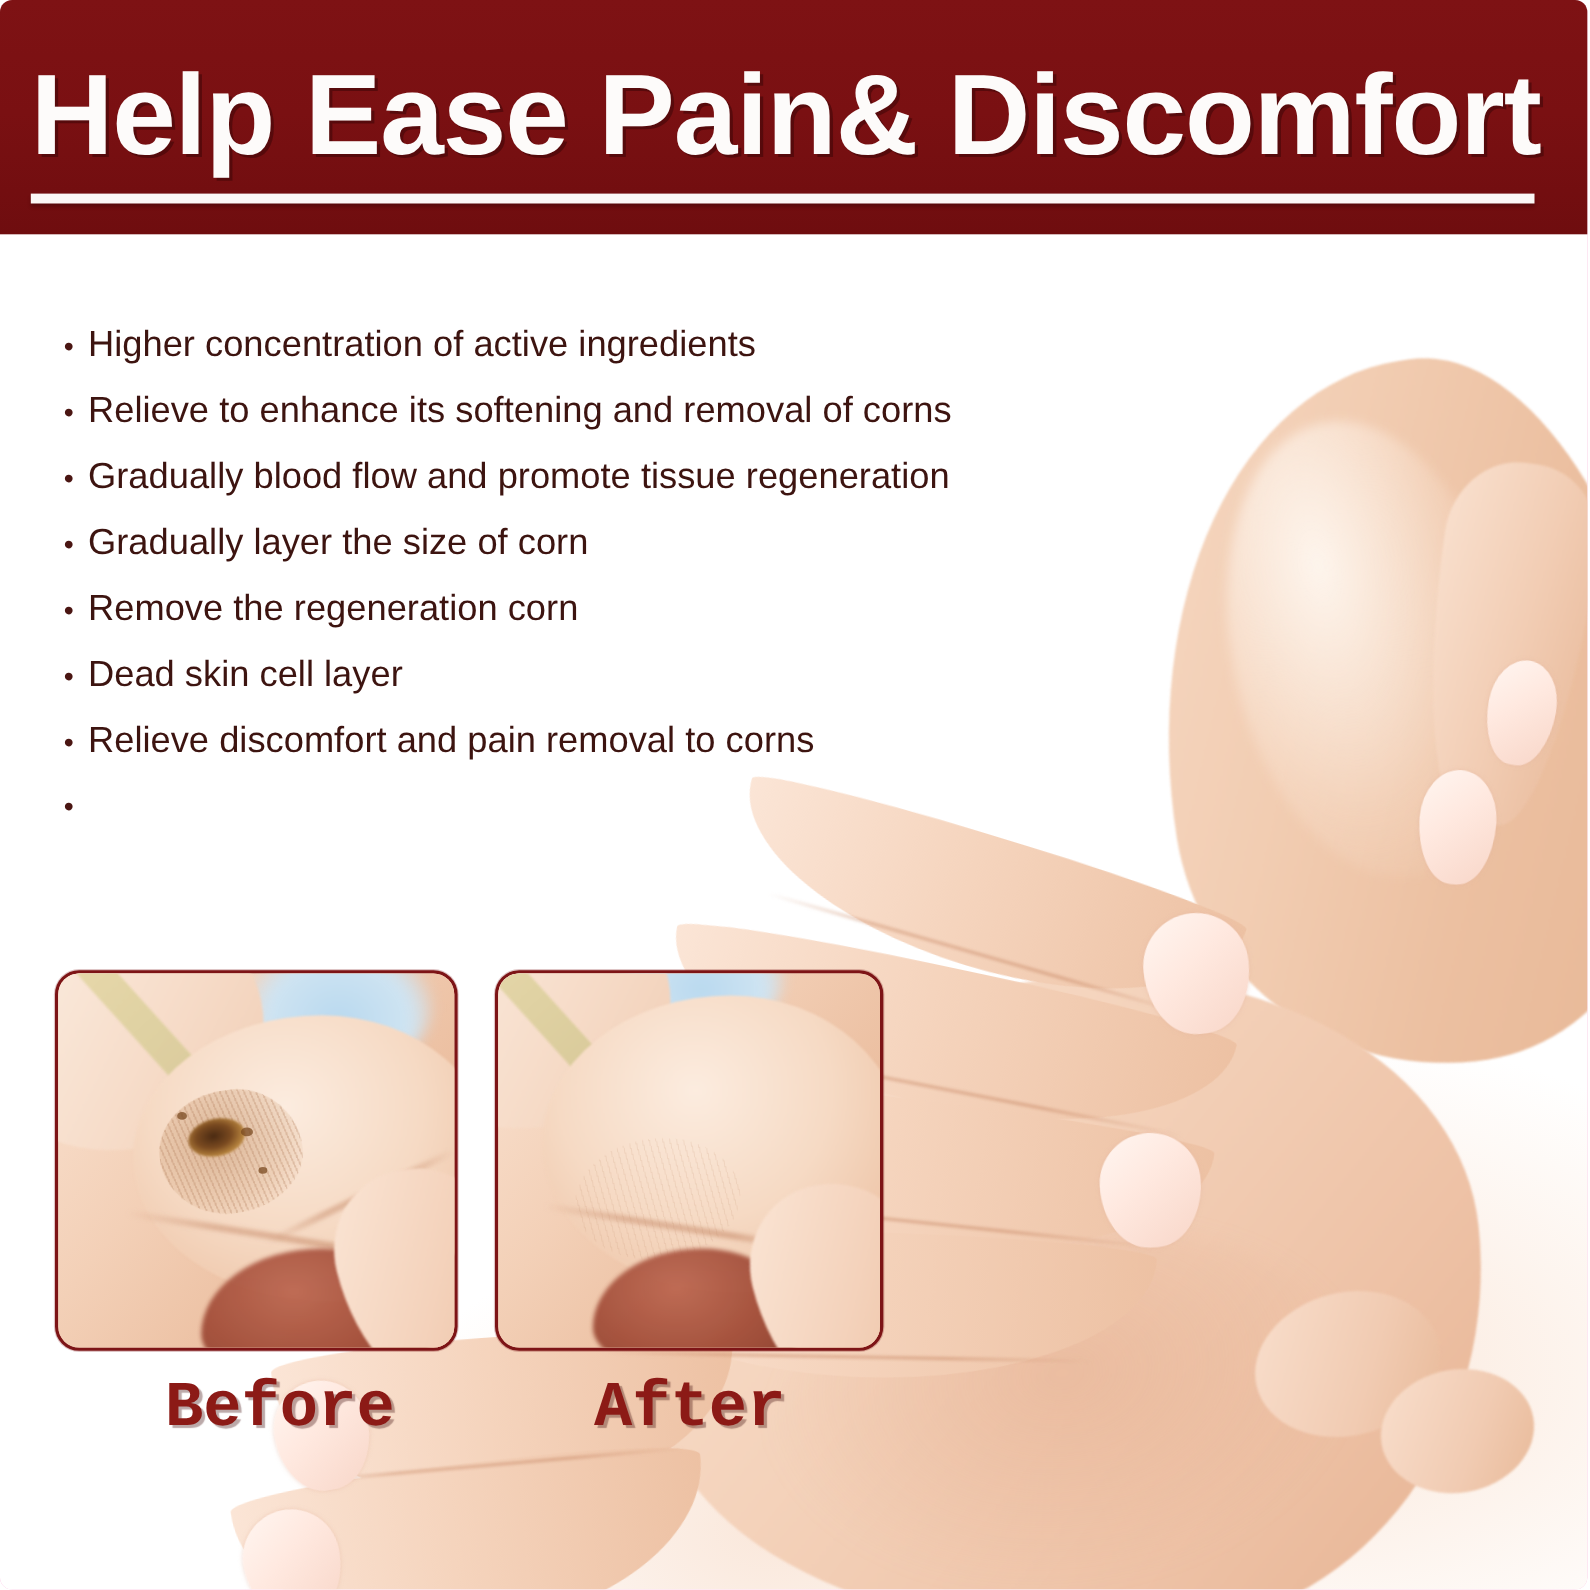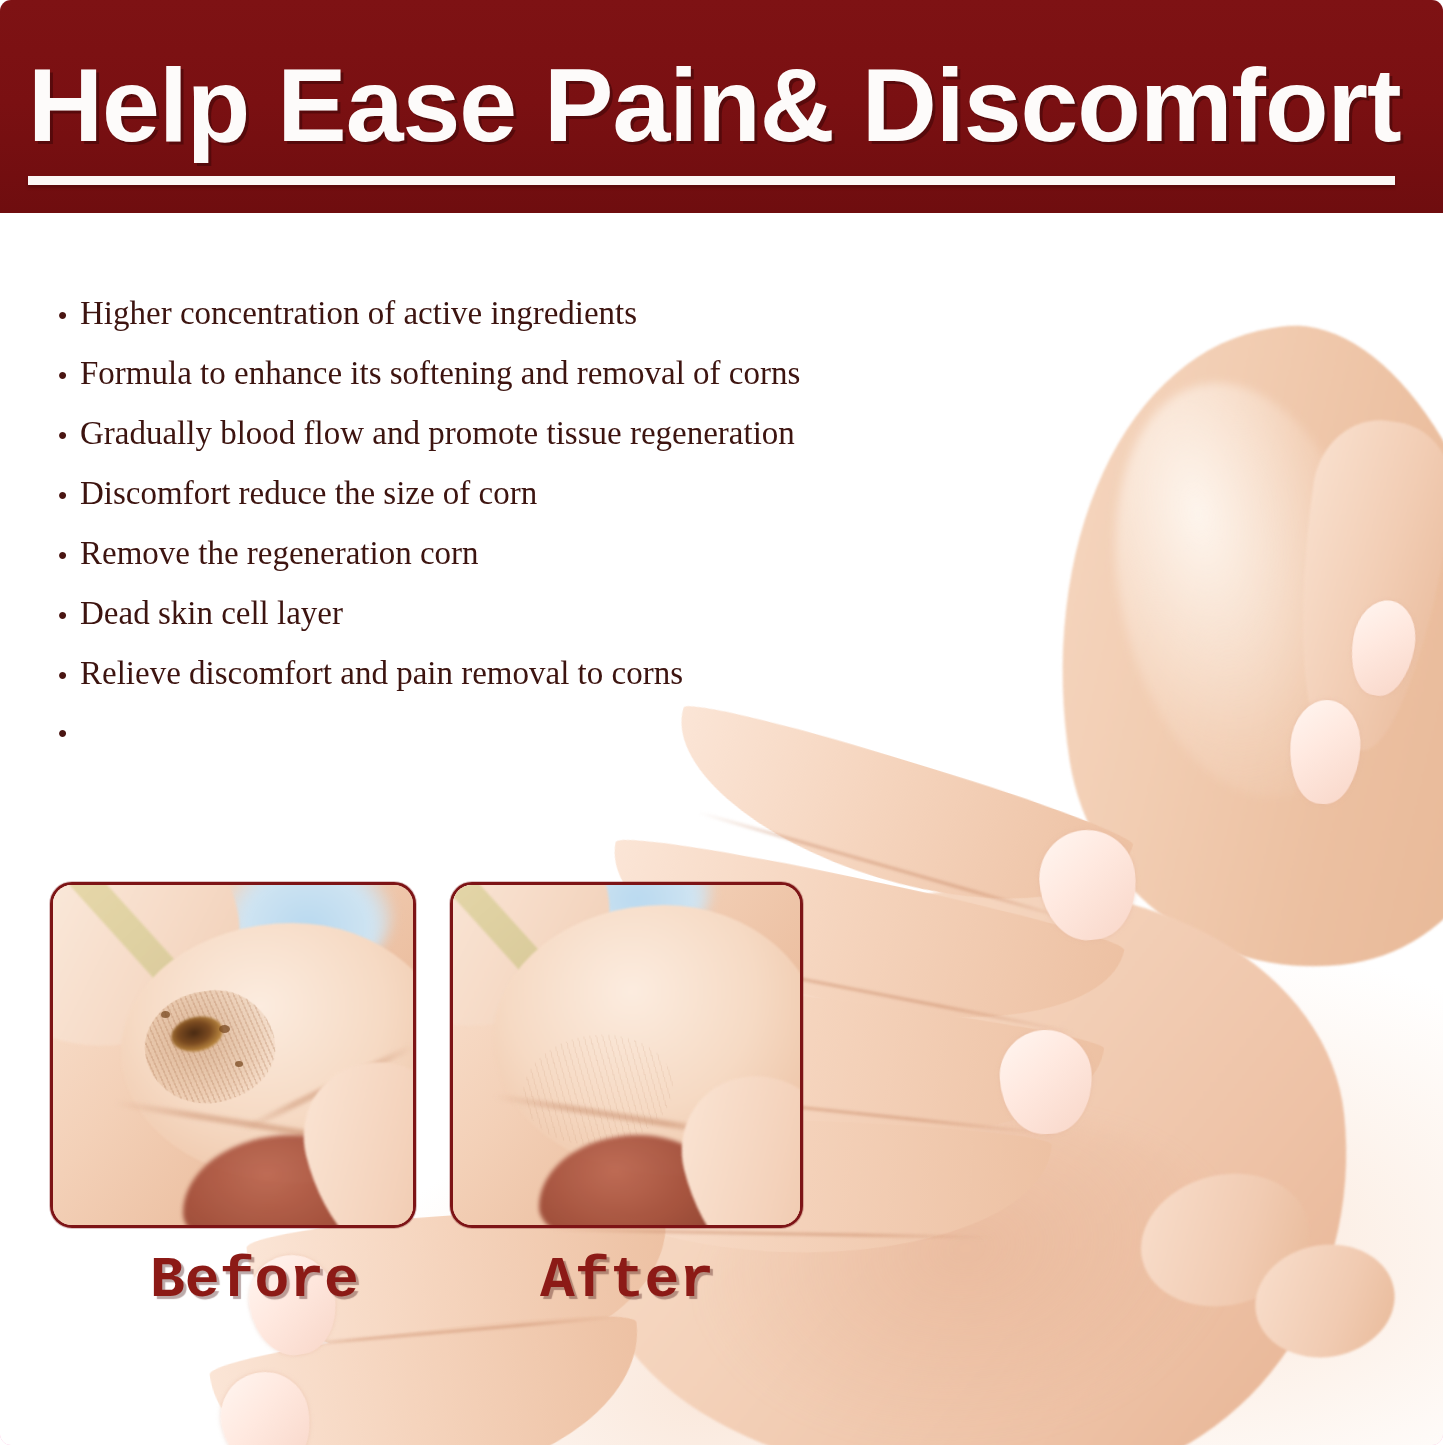--- a/index.html
+++ b/index.html
@@ -176,21 +176,21 @@
     color: #401410;
   }
   .bullet-dot {
     width: 22px;
     flex: 0 0 22px;
     font-size: 26px;
     line-height: 42px;
     color: #4a1512;
   }
   .bullet-text {
-    font-family: Liberation Serif, serif;
+    font-family: Liberation Sans, sans-serif;
     font-size: 33px;
     line-height: 42px;
     color: #3d1410;
     white-space: nowrap;
   }
 
   
   .ba-frame {
     position: absolute;
     border: 3px solid #7d1416;
@@ -358,29 +358,29 @@
     <div class="banner-rule"></div>
   </div>
 
   <div class="bullets">
     <div class="bullet-row">
       <span class="bullet-dot">•</span>
       <span class="bullet-text">Higher concentration of active ingredients</span>
     </div>
     <div class="bullet-row">
       <span class="bullet-dot">•</span>
-      <span class="bullet-text">Formula to enhance its softening and removal of corns</span>
+      <span class="bullet-text">Relieve to enhance its softening and removal of corns</span>
     </div>
     <div class="bullet-row">
       <span class="bullet-dot">•</span>
       <span class="bullet-text">Gradually blood flow and promote tissue regeneration</span>
     </div>
     <div class="bullet-row">
       <span class="bullet-dot">•</span>
-      <span class="bullet-text">Discomfort reduce the size of corn</span>
+      <span class="bullet-text">Gradually layer the size of corn</span>
     </div>
     <div class="bullet-row">
       <span class="bullet-dot">•</span>
       <span class="bullet-text">Remove the regeneration corn</span>
     </div>
     <div class="bullet-row">
       <span class="bullet-dot">•</span>
       <span class="bullet-text">Dead skin cell layer</span>
     </div>
     <div class="bullet-row">

